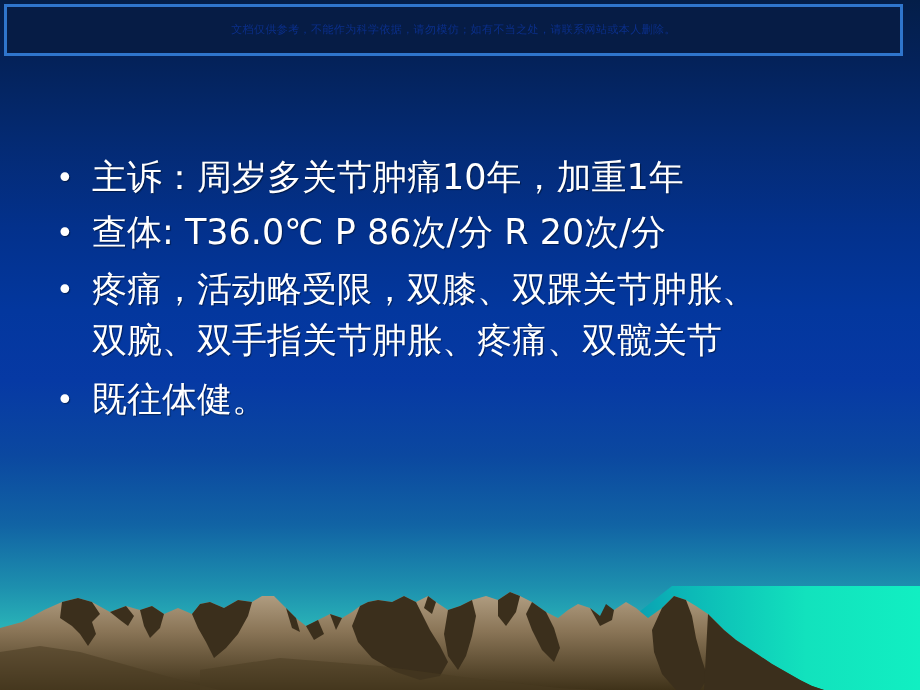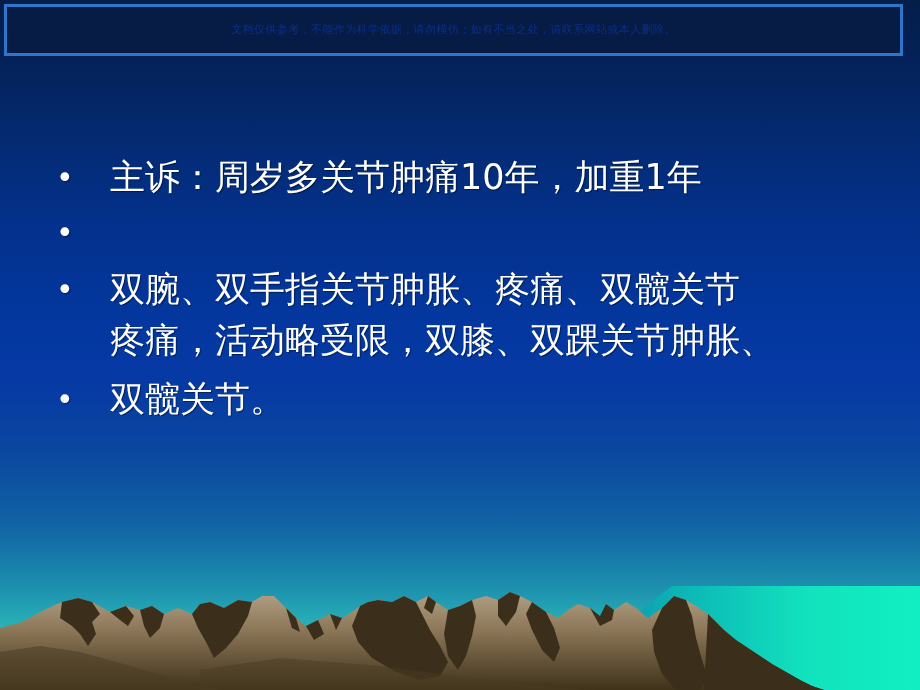--- a/index.html
+++ b/index.html
@@ -87,21 +87,21 @@
     line-height: 51px;
     color: #ffffff;
     text-align: left;
     padding-left: 10px;
     box-sizing: border-box;
   }
   .bullet-body {
     flex: 1 1 auto;
     min-width: 0;
   }
-  .bullet-line { display: block; white-space: nowrap; margin-left: 18px; }
+  .bullet-line { display: block; white-space: nowrap; }
   .bullet-line.indent { padding-left: 44px; }
 
   .r1 { margin-top: 0; }
   .r2 { margin-top: 4px; }
   .r3 { margin-top: 6px; }
   .r4 { margin-top: 8px; }
 </style>
 </head>
 <body>
 
@@ -178,32 +178,33 @@
     <div class="bullet-row r1">
       <span class="bullet-mark">•</span>
       <span class="bullet-body">
         <span class="bullet-line">主诉：周岁多关节肿痛10年，加重1年</span>
       </span>
     </div>
 
     <div class="bullet-row r2">
       <span class="bullet-mark">•</span>
       <span class="bullet-body">
+        <span class="bullet-line">查体: T36.0℃   P 86次/分   R 20次/分</span>
       </span>
     </div>
 
     <div class="bullet-row r3">
       <span class="bullet-mark">•</span>
       <span class="bullet-body">
+        <span class="bullet-line">疼痛，活动略受限，双膝、双踝关节肿胀、</span>
         <span class="bullet-line">双腕、双手指关节肿胀、疼痛、双髋关节</span>
-        <span class="bullet-line">疼痛，活动略受限，双膝、双踝关节肿胀、</span>
       </span>
     </div>
 
     <div class="bullet-row r4">
       <span class="bullet-mark">•</span>
       <span class="bullet-body">
-        <span class="bullet-line">双髋关节。</span>
+        <span class="bullet-line">既往体健。</span>
       </span>
     </div>
 
   </div>
 </div>
 
 </body></html>

